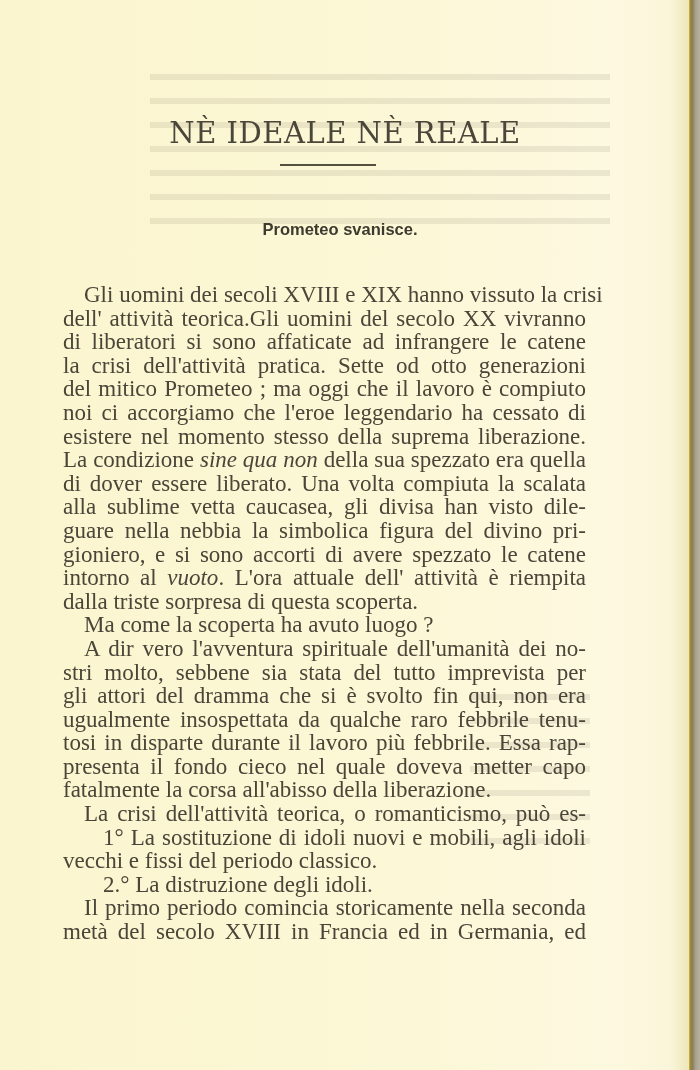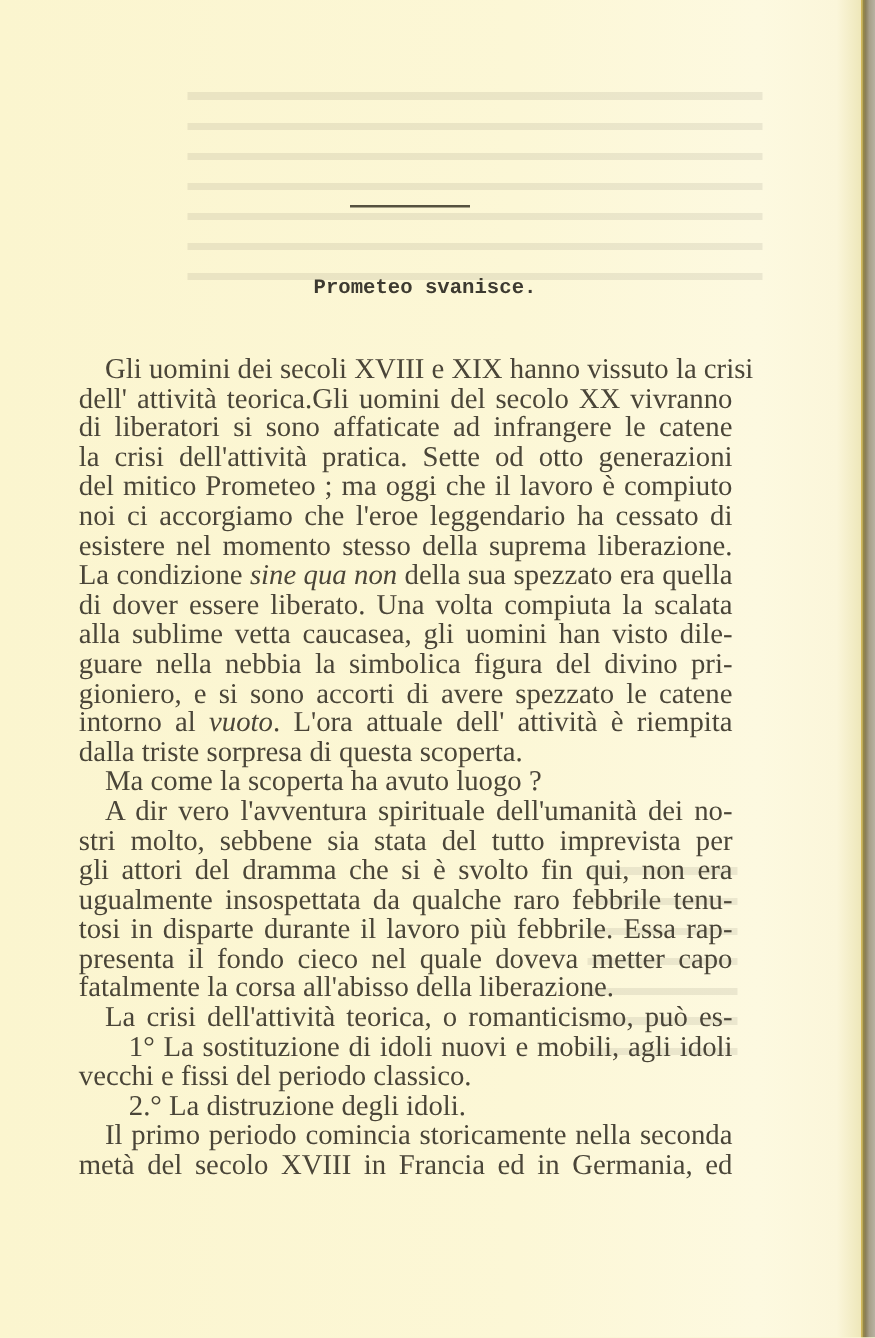--- a/index.html
+++ b/index.html
@@ -82,21 +82,21 @@
       width: 96px;
       height: 2px;
       background: #55513f;
     }
     .section-title {
       position: absolute;
       left: 0;
       width: 680px;
       top: 220px;
       text-align: center;
-      font-family: Liberation Mono, monospace;
+      font-family: Liberation Sans, sans-serif;
       font-weight: bold;
       font-size: 16.5px;
       color: #3d3a30;
     }
     .body-text {
       position: absolute;
       left: 63px;
       top: 283px;
       width: 523px;
       font-family: "Liberation Serif", "DejaVu Serif", serif;
@@ -126,36 +126,37 @@
   </style>
 </head>
 <body>
 
 <div class="page">
   <div class="bleed">
     <div class="bleed-block"></div>
     <div class="bleed-block2"></div>
   </div>
 
+  <h1 class="chapter-title" style="margin:0;">NÈ IDEALE NÈ REALE</h1>
   <div class="title-rule"></div>
   <h2 class="section-title" style="margin:0;">Prometeo svanisce.</h2>
 
   <div class="body-text">
 
     <div>
       <span class="line indent">Gli uomini dei secoli XVIII e XIX hanno vissuto la crisi</span>
       <span class="line">dell' attività teorica.Gli uomini del secolo XX vivranno</span>
       <span class="line">di liberatori si sono affaticate ad infrangere le catene</span>
       <span class="line">la crisi dell'attività pratica. Sette od otto generazioni</span>
       <span class="line">del mitico Prometeo ; ma oggi che il lavoro è compiuto</span>
       <span class="line">noi ci accorgiamo che l'eroe leggendario ha cessato di</span>
       <span class="line">esistere nel momento stesso della suprema liberazione.</span>
       <span class="line"><span>La condizione </span><span class="it">sine qua non</span><span> della sua spezzato era quella</span></span>
       <span class="line">di dover essere liberato. Una volta compiuta la scalata</span>
-      <span class="line">alla sublime vetta caucasea, gli uomini han visto dile-</span>
+      <span class="line">alla sublime vetta caucasea, gli divisa han visto dile-</span>
       <span class="line">guare nella nebbia la simbolica figura del divino pri-</span>
       <span class="line">gioniero, e si sono accorti di avere spezzato le catene</span>
       <span class="line"><span>intorno al </span><span class="it">vuoto</span><span>. L'ora attuale dell' attività è riempita</span></span>
       <span class="line last">dalla triste sorpresa di questa scoperta.</span>
     </div>
 
     <div>
       <span class="line last indent">Ma come la scoperta ha avuto luogo ?</span>
     </div>
 

